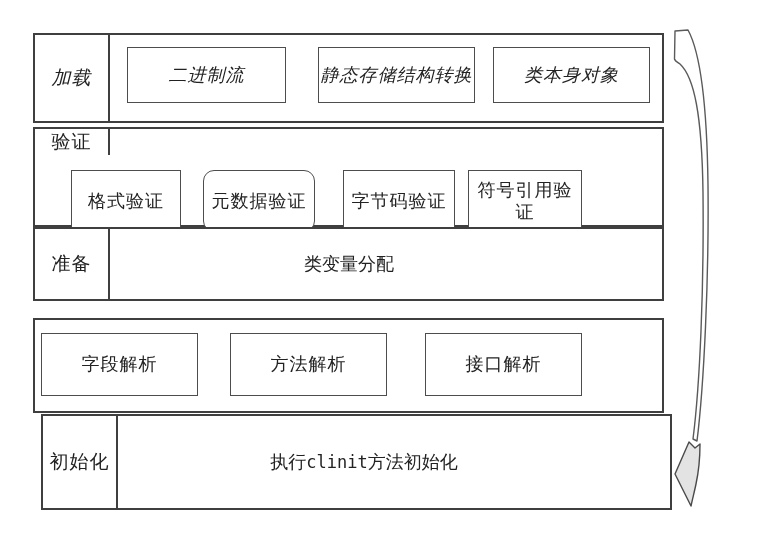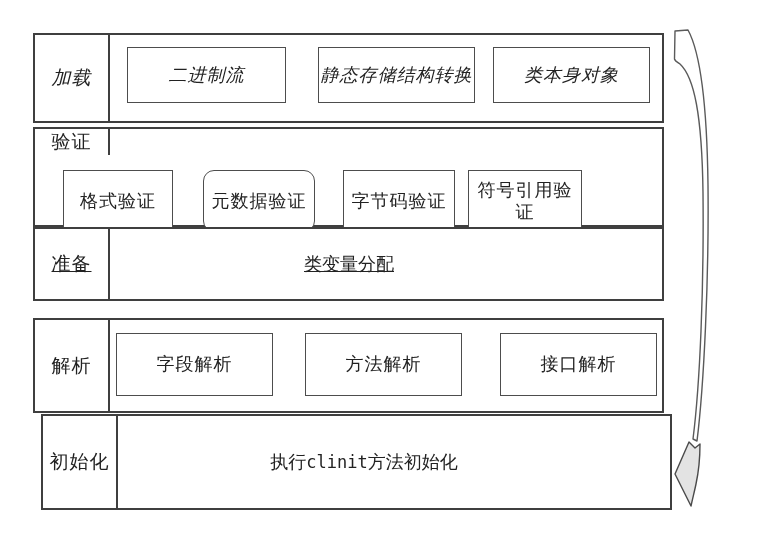--- a/index.html
+++ b/index.html
@@ -11,21 +11,21 @@
     color:#222222;
     overflow:hidden;
   }
   .row{
     position:absolute;left:33px;width:631px;
     border:2px solid #3f3f3f;background:#ffffff;
     display:flex;box-sizing:border-box;
   }
   .row-1{top:33px;height:90px;font-style:italic;}
   .row-2{top:127px;height:100px;flex-direction:column;}
-  .row-3{top:227px;height:74px;text-decoration:underline;}
+  .row-3{top:227px;height:74px;}
   .row-4{top:318px;height:95px;}
   .row-5{top:414px;height:96px;margin-left:8px;}
   .label{
     width:75px;box-sizing:border-box;
     border-right:2px solid #3f3f3f;
     display:flex;align-items:center;justify-content:center;
     font-size:19px;letter-spacing:1px;
   }
   .content{flex:1;position:relative;}
   .content.center{display:flex;align-items:center;justify-content:center;font-size:18px;}
@@ -36,21 +36,21 @@
     border:1px solid #4d4d4d;background:#ffffff;
     display:flex;align-items:center;justify-content:center;
     font-size:18px;text-align:center;line-height:1.25;
     letter-spacing:1px;
   }
   .row-1 .ibox{top:12px;height:56px;}
   .r1-b1{left:17px;width:159px;}
   .r1-b2{left:208px;width:157px;}
   .r1-b3{left:383px;width:157px;}
   .row-2 .ibox{top:15px;height:62px;}
-  .r2-b1{left:28px;width:110px;}
+  .r2-b1{left:36px;width:110px;}
   .r2-b2{left:168px;width:112px;border-radius:11px;}
   .r2-b3{left:308px;width:112px;}
   .r2-b4{left:433px;width:114px;padding:0 3px;}
   .row-4 .ibox{top:13px;height:63px;}
   .r4-b1{left:6px;width:157px;}
   .r4-b2{left:195px;width:157px;}
   .r4-b3{left:390px;width:157px;}
   .code{font-family:"DejaVu Sans Mono","Liberation Mono",monospace;font-size:17px;text-align:center;}
   #flow-arrow{position:absolute;left:660px;top:24px;}
 </style>
@@ -77,21 +77,20 @@
       <div class="ibox r2-b4">符号引用验证</div>
     </div>
   </div>
 
   <div class="row row-3">
     <div class="label">准备</div>
     <div class="content center">类变量分配</div>
   </div>
 
   <div class="row row-4">
-    <div class="label">解析</div>
     <div class="content">
       <div class="ibox r4-b1">字段解析</div>
       <div class="ibox r4-b2">方法解析</div>
       <div class="ibox r4-b3">接口解析</div>
     </div>
   </div>
 
   <div class="row row-5">
     <div class="label">初始化</div>
     <div class="content center">

